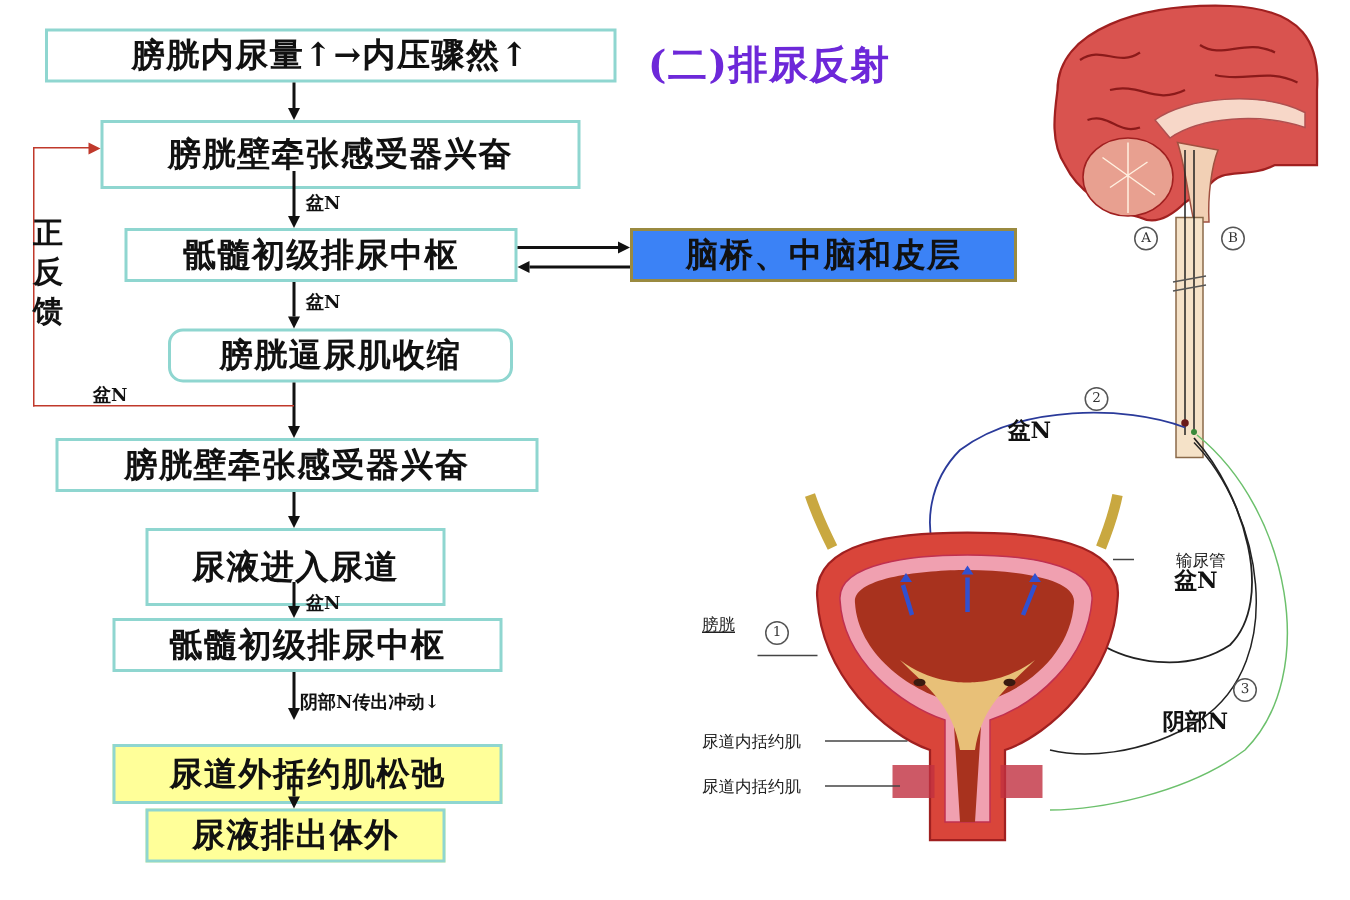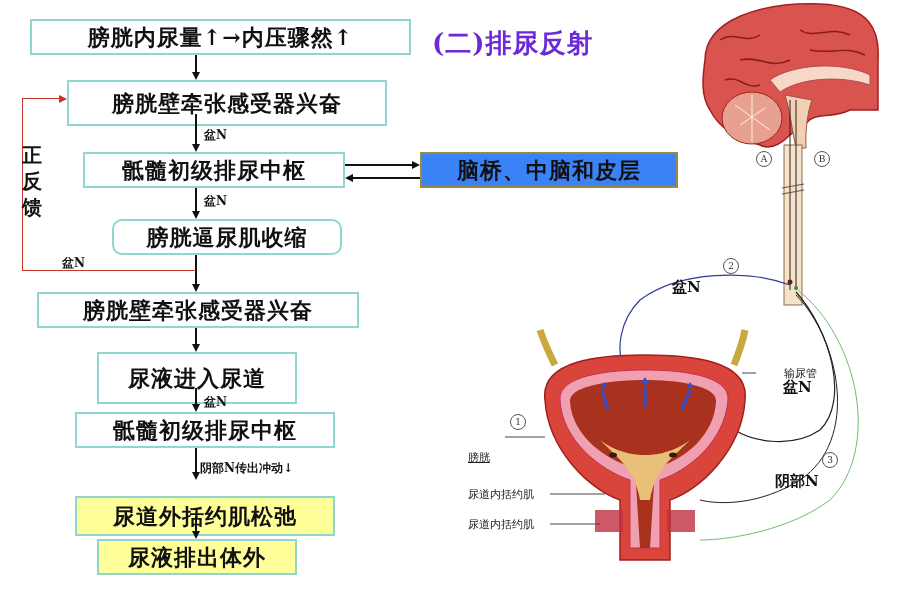--- a/index.html
+++ b/index.html
@@ -148,15 +148,15 @@
 <div class="circ" style="left:756px;top:151px;">A</div>
 <div class="circ" style="left:814px;top:151px;">B</div>
 <div class="circ" style="left:723px;top:258px;">2</div>
 <div class="circ" style="left:510px;top:414px;">1</div>
 <div class="circ" style="left:822px;top:452px;">3</div>
 
 <div class="anat-label-big" style="left:672px;top:278px;">盆N</div>
 <div class="anat-label-big" style="left:783px;top:378px;">盆N</div>
 <div class="anat-label-big" style="left:775px;top:472px;text-align:center;">阴部N</div>
 <div class="anat-label" style="left:762px;top:366px;margin-left:22px;">输尿管</div>
-<div class="anat-label" style="left:468px;top:450px;text-decoration:underline;">膀胱</div>
+<div class="anat-label" style="left:468px;top:409px;text-decoration:underline;">膀胱</div>
 <div class="anat-label" style="left:468px;top:487px;">尿道内括约肌</div>
 <div class="anat-label" style="left:468px;top:517px;">尿道内括约肌</div>
 
 </body></html>

